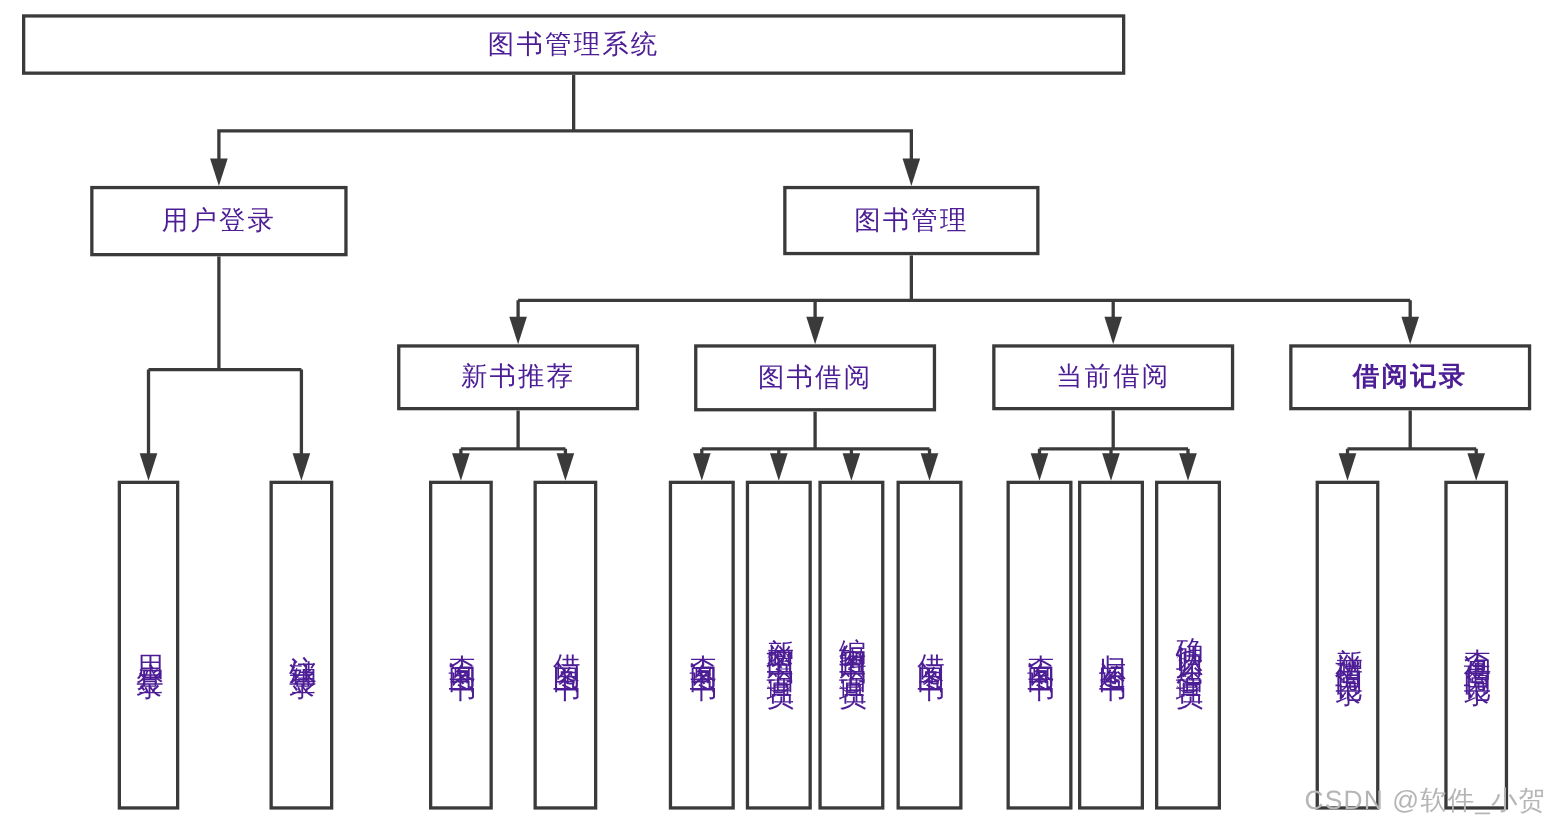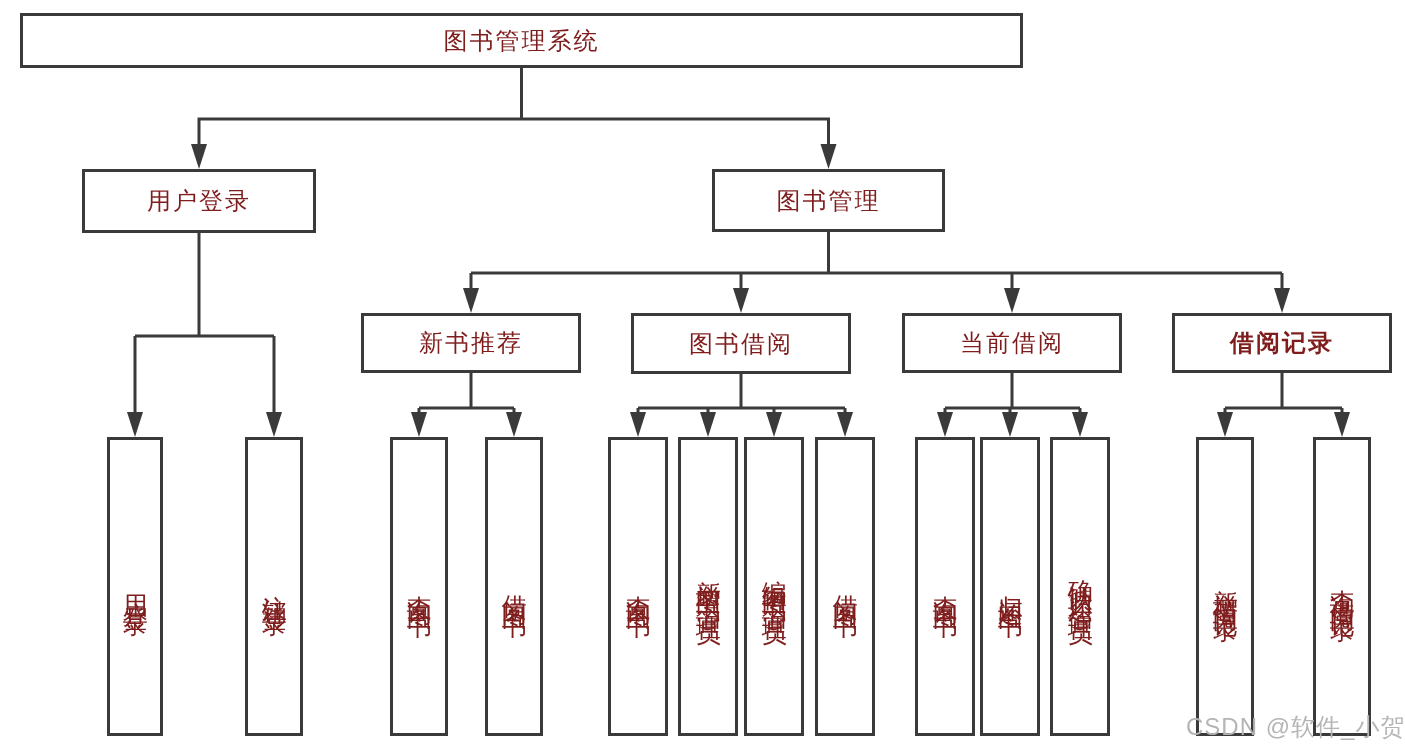--- a/index.html
+++ b/index.html
@@ -23,21 +23,21 @@
   }
   .hbox, .vbox {
     position: absolute;
     box-sizing: border-box;
     border: 3px solid #3a3a3a;
     background: #ffffff;
     display: flex;
     align-items: center;
     justify-content: center;
     z-index: 2;
-    color: #7f1d1d;
+    color: #4c1d95;
   }
   .hbox .label {
     font-size: 24px;
     letter-spacing: 2px;
     white-space: nowrap;
     line-height: 1;
   }
   .vbox .label {
     writing-mode: vertical-rl;
     font-size: 25px;

